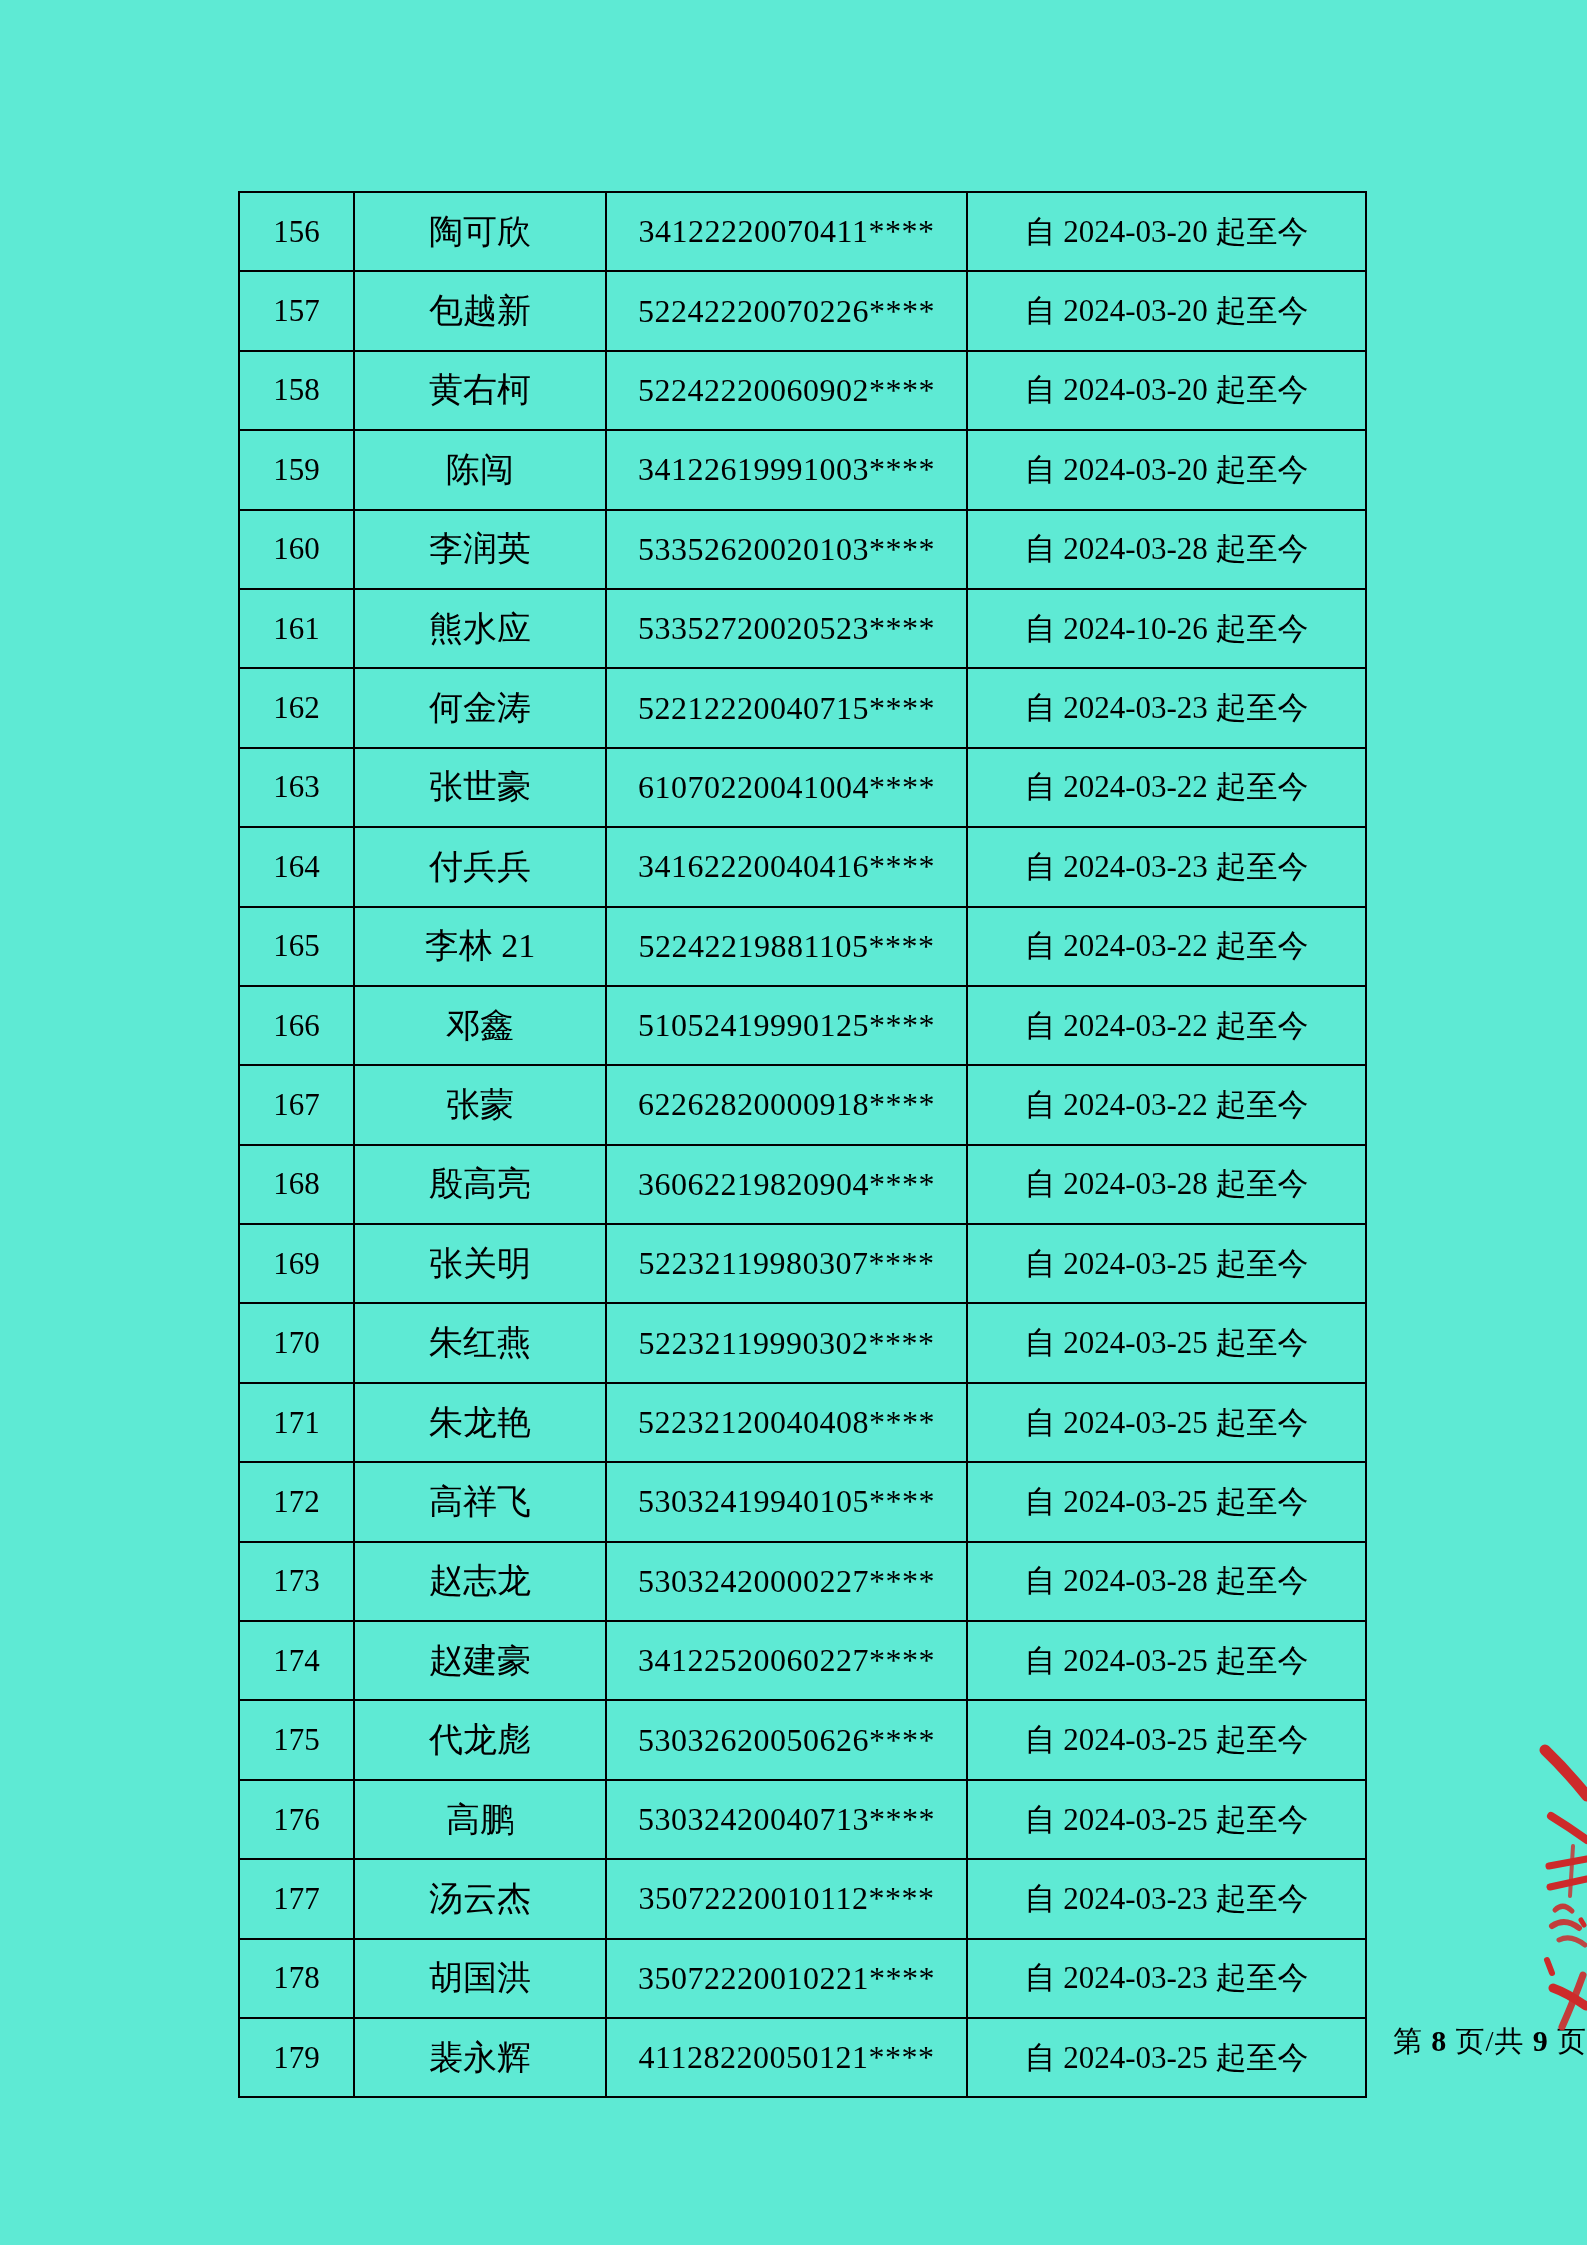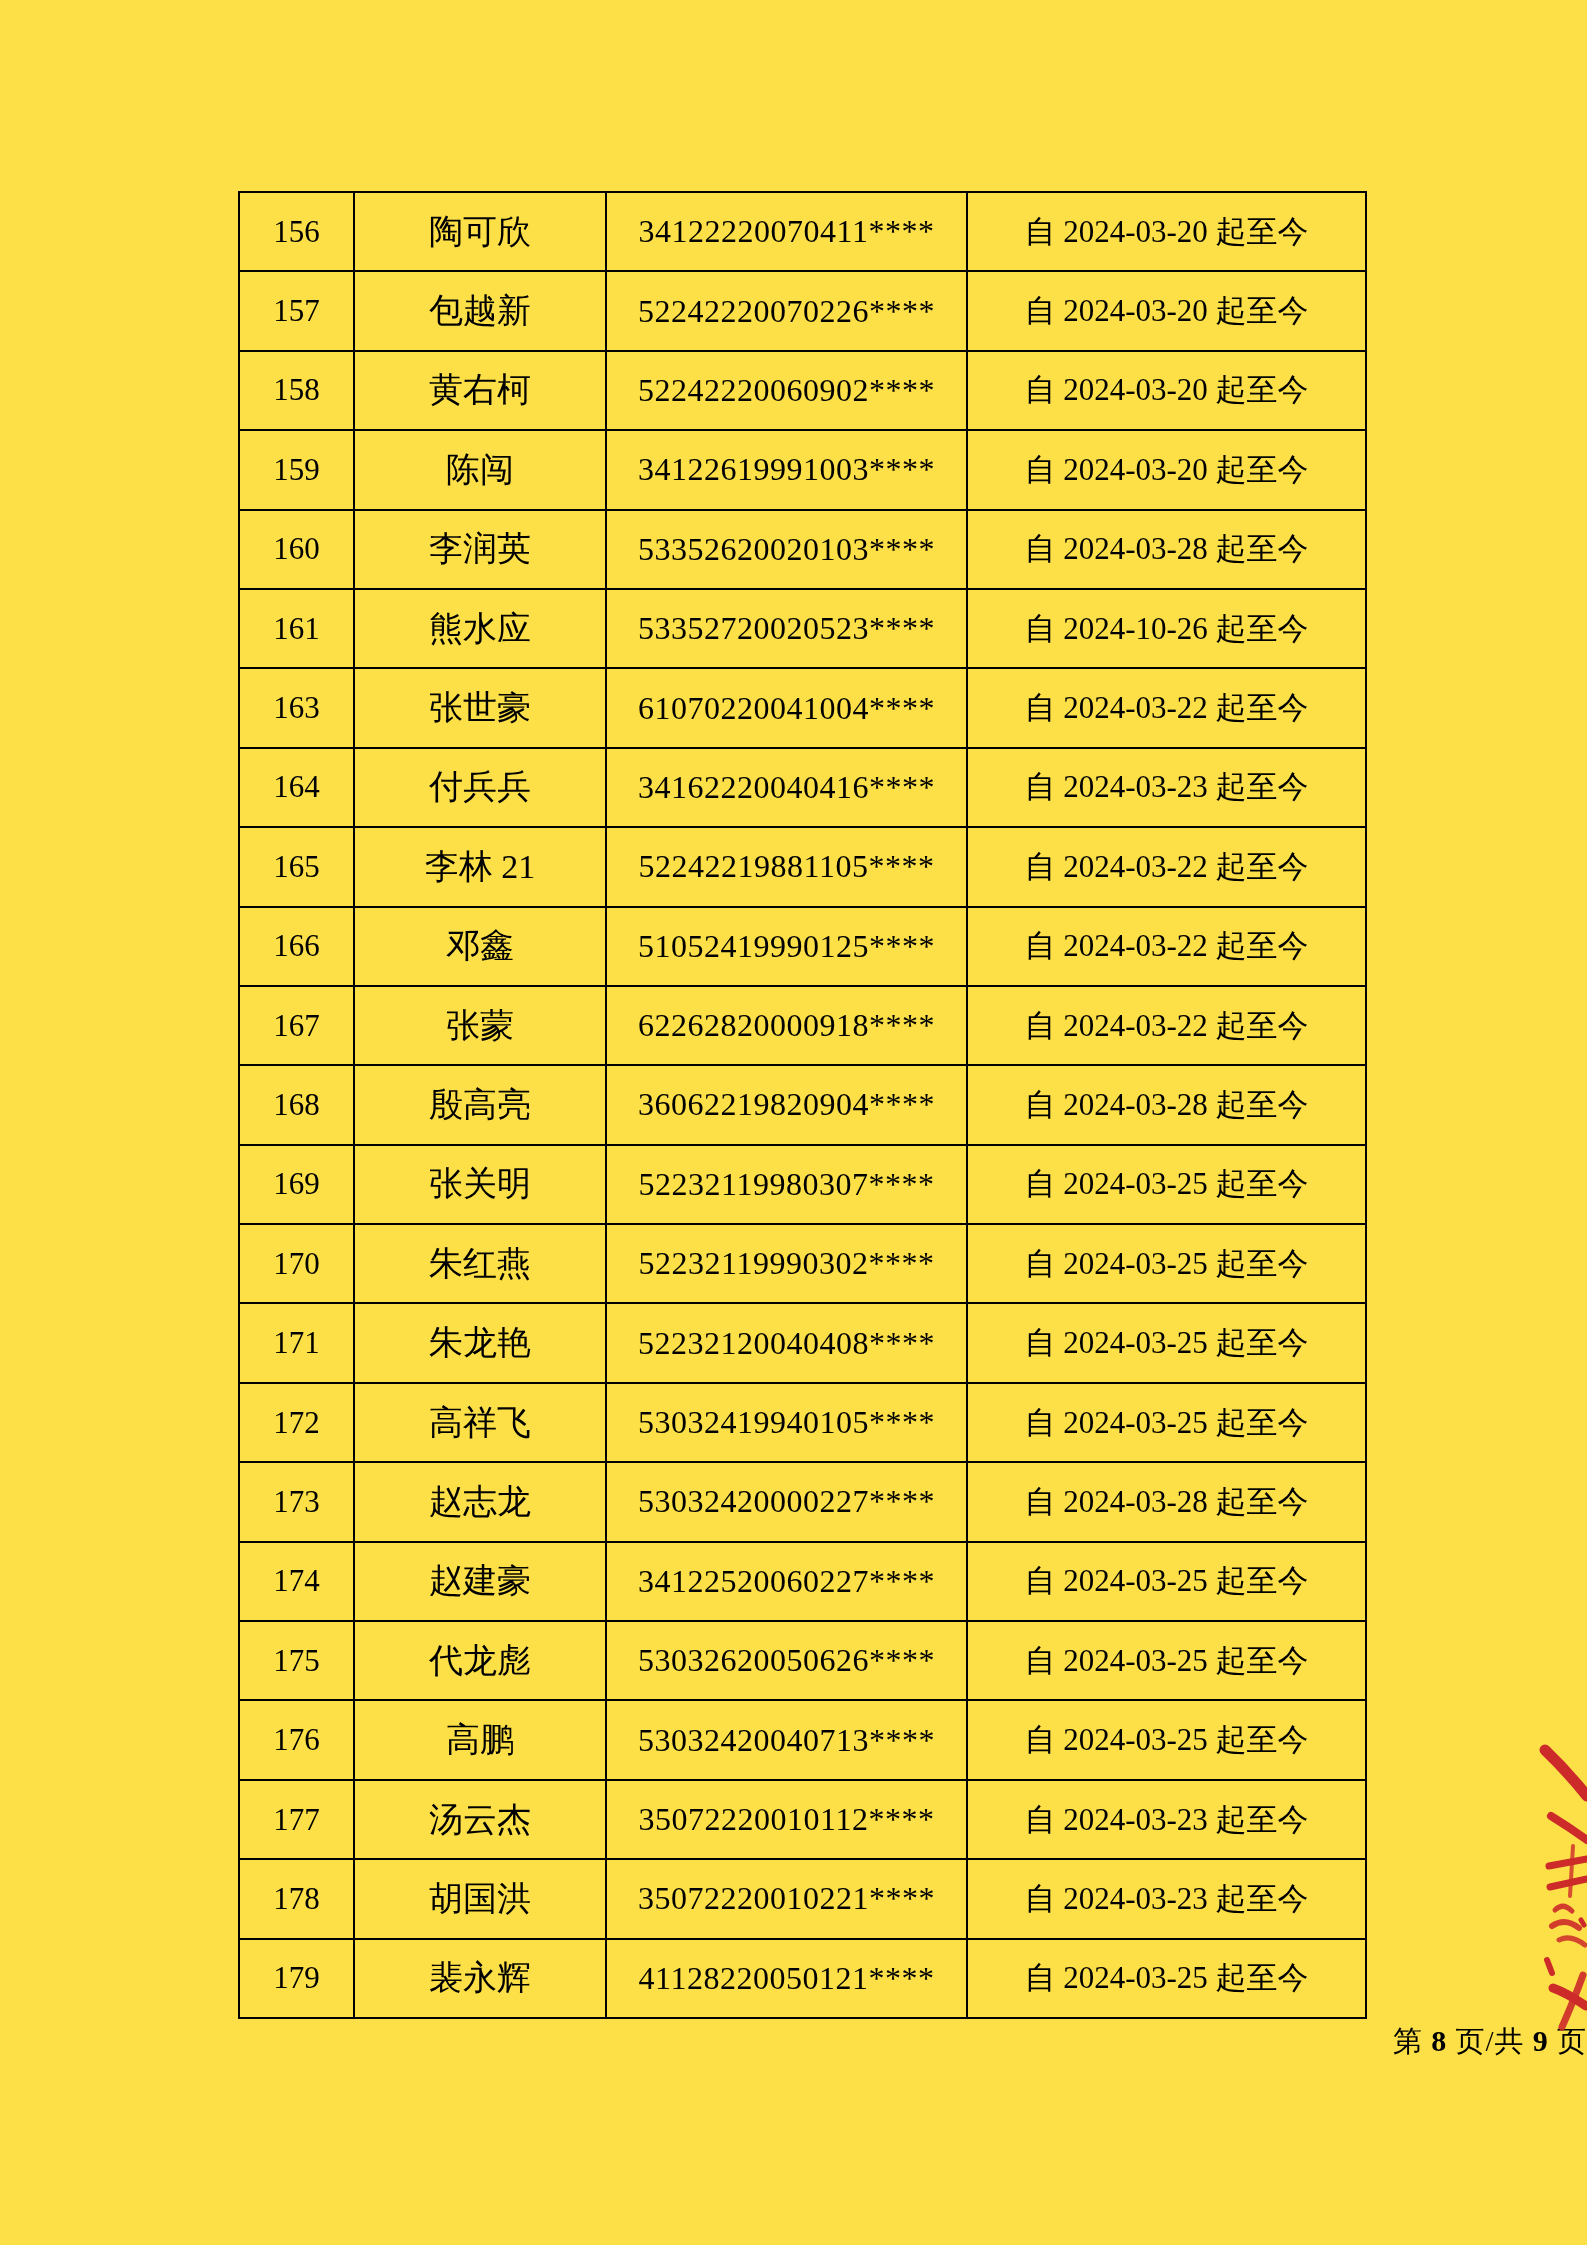--- a/index.html
+++ b/index.html
@@ -1,20 +1,20 @@
 <!DOCTYPE html>
 <html><head>
 <meta charset="utf-8">
 <style>
   html,body{margin:0;padding:0;}
   body{
     width:1587px;height:2245px;background:#ffffff;position:relative;
     font-family:"Liberation Serif","DejaVu Serif",serif;color:#000;
   }
-  .page{position:absolute;left:0;top:0;width:1587px;height:2245px;background:#fde047;overflow:hidden;}
+  .page{position:absolute;left:0;top:0;width:1587px;height:2245px;background:#5eead4;overflow:hidden;}
   table.roster{
     position:absolute;left:238px;top:191px;width:1127px;
     border-collapse:collapse;table-layout:fixed;
   }
   table.roster td{
     border:2px solid #000;height:75.4px;
     text-align:center;vertical-align:middle;
     white-space:nowrap;overflow:hidden;
   }
   td.c-no{font-size:31px;}
@@ -70,20 +70,26 @@
           <td class="c-no">160</td>
           <td class="c-name">李润英</td>
           <td class="c-id">53352620020103****</td>
           <td class="c-period">自 2024-03-28 起至今</td>
         </tr>
         <tr>
           <td class="c-no">161</td>
           <td class="c-name">熊水应</td>
           <td class="c-id">53352720020523****</td>
           <td class="c-period">自 2024-10-26 起至今</td>
+        </tr>
+        <tr>
+          <td class="c-no">162</td>
+          <td class="c-name">何金涛</td>
+          <td class="c-id">52212220040715****</td>
+          <td class="c-period">自 2024-03-23 起至今</td>
         </tr>
         <tr>
           <td class="c-no">163</td>
           <td class="c-name">张世豪</td>
           <td class="c-id">61070220041004****</td>
           <td class="c-period">自 2024-03-22 起至今</td>
         </tr>
         <tr>
           <td class="c-no">164</td>
           <td class="c-name">付兵兵</td>

